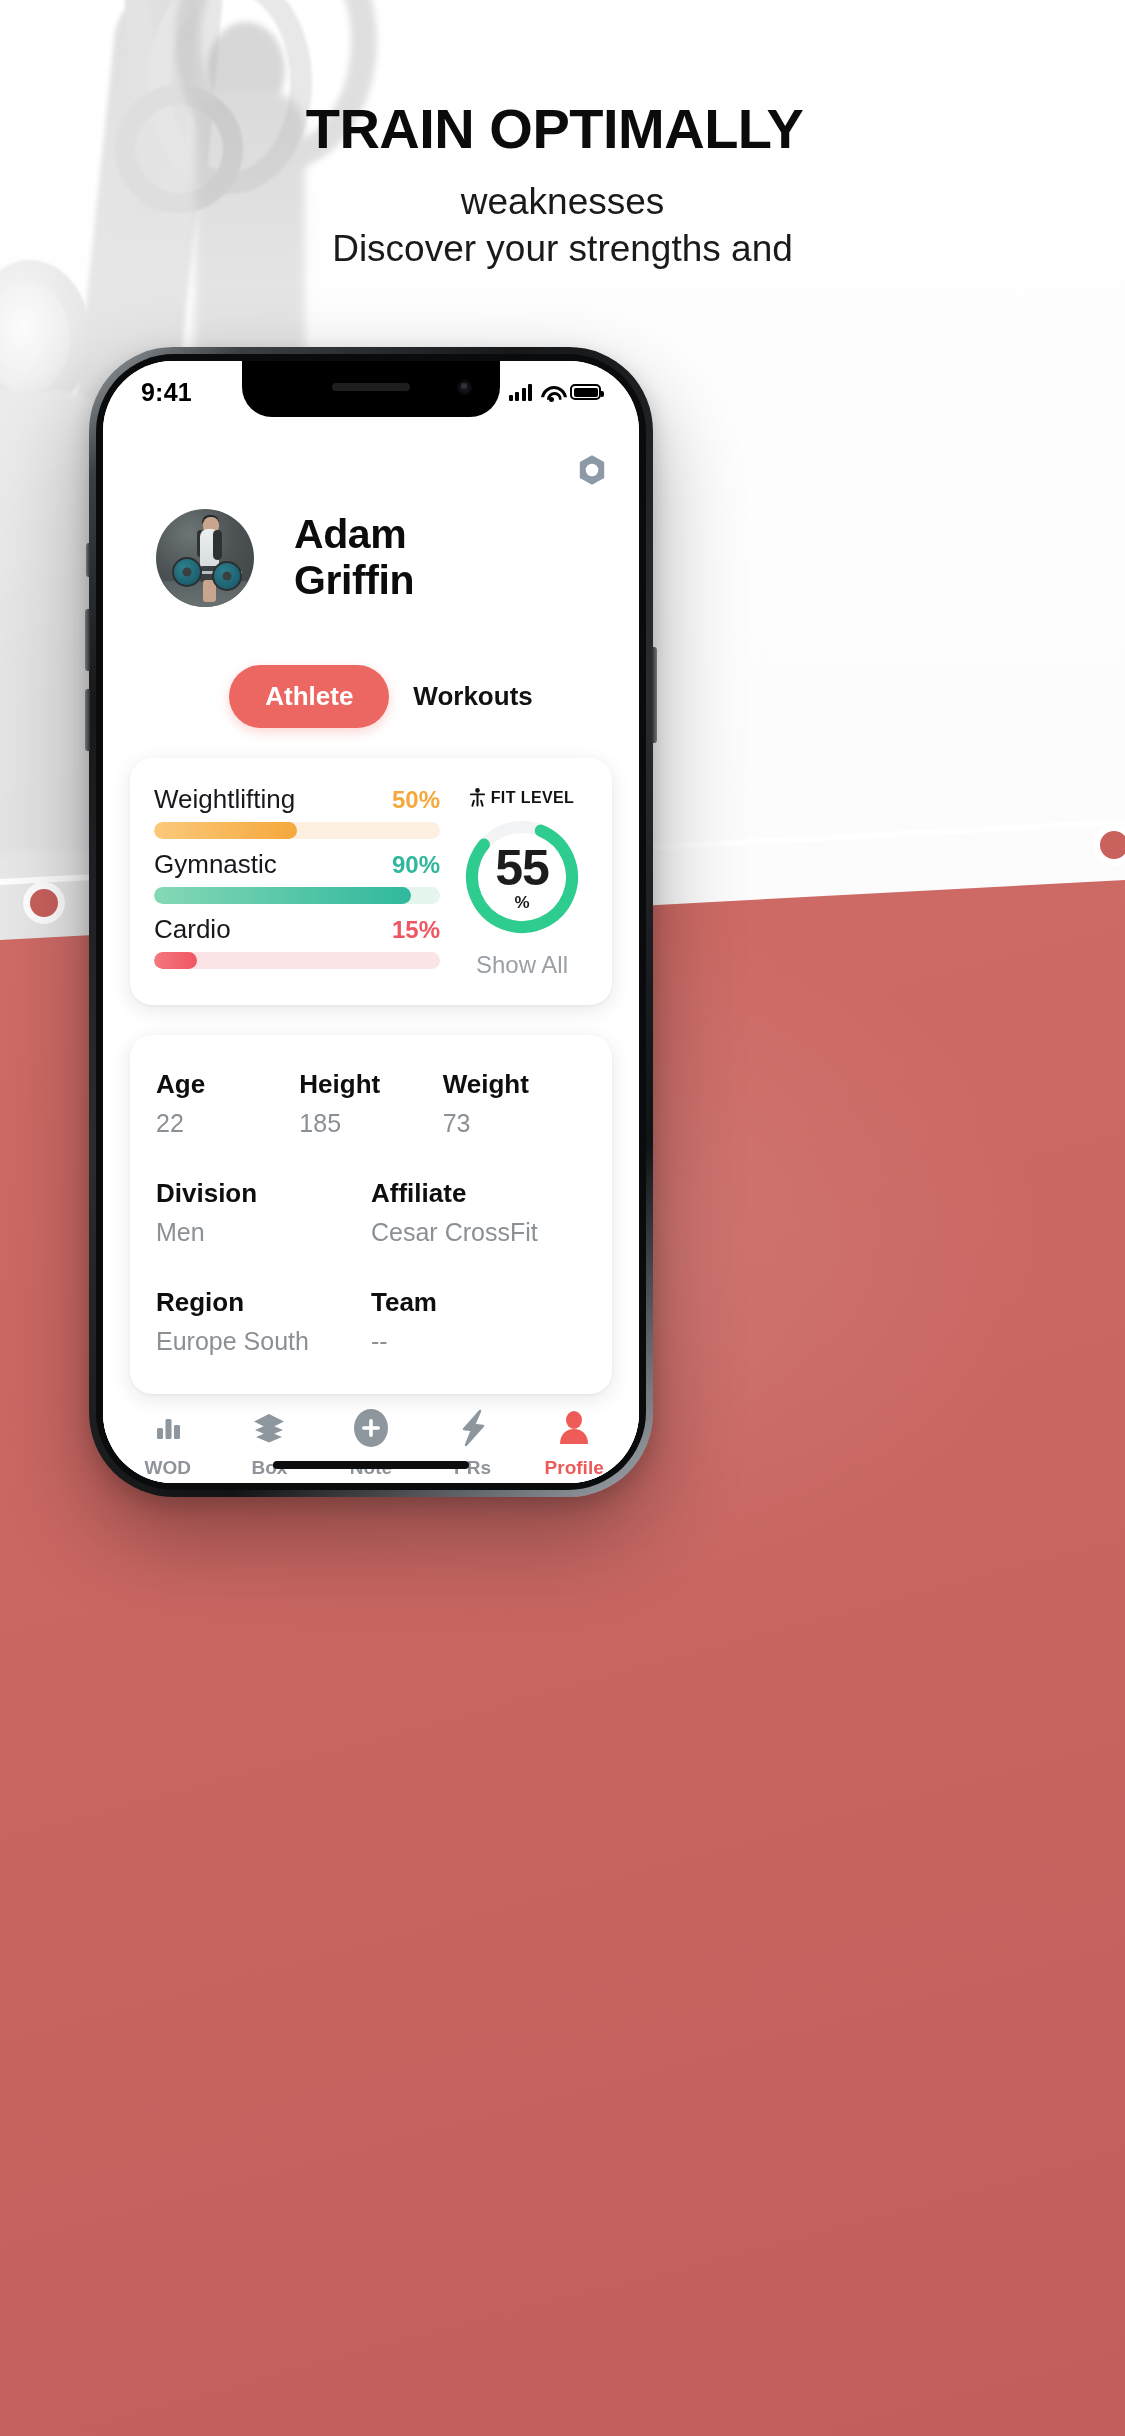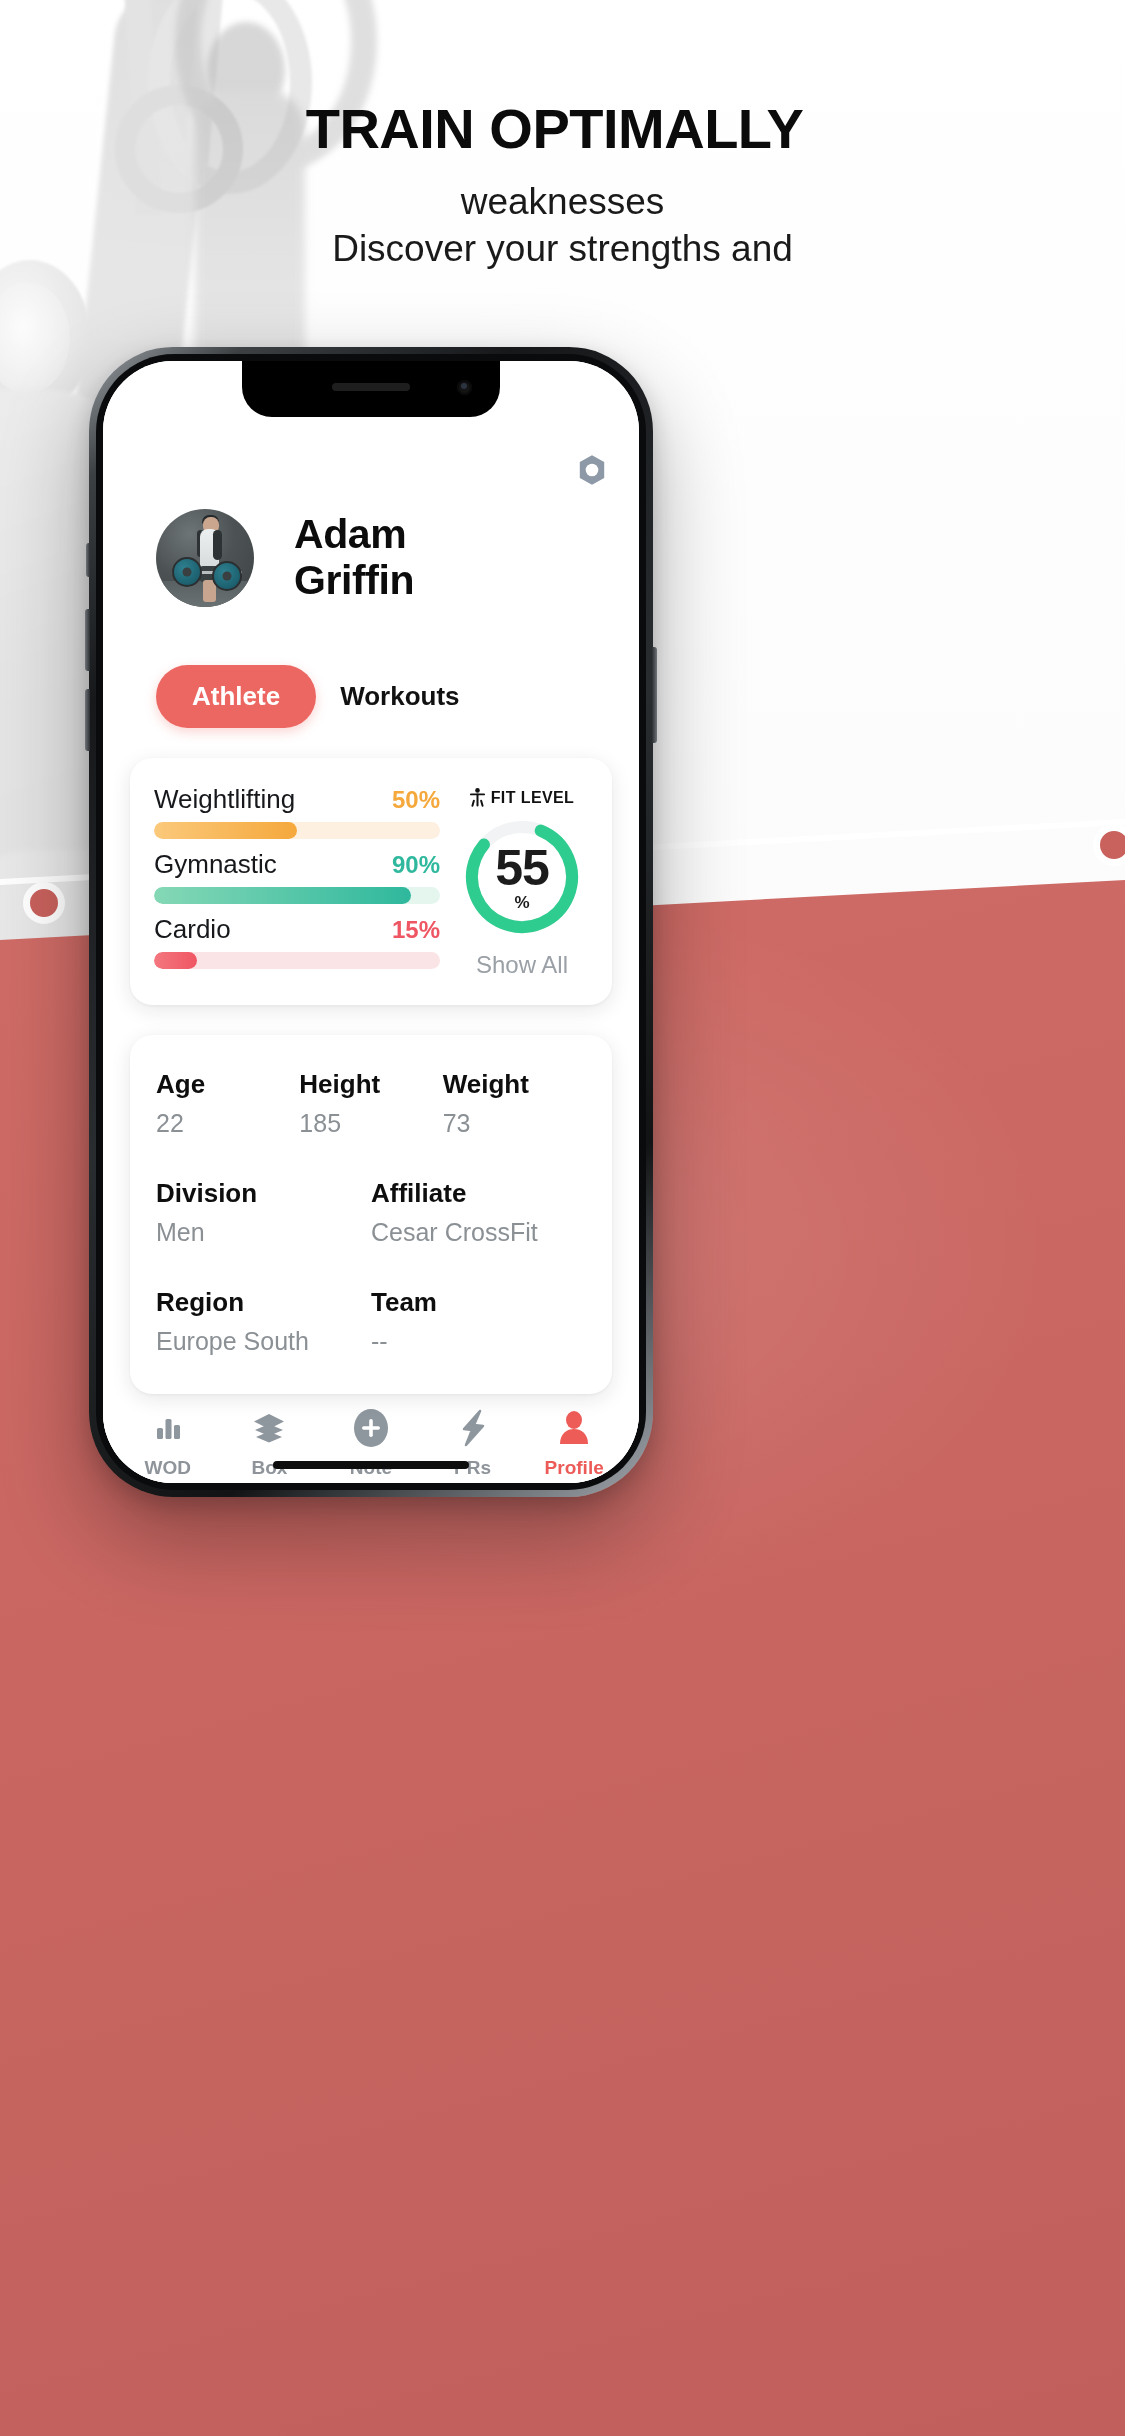--- a/index.html
+++ b/index.html
@@ -498,20 +498,21 @@
     color: #0c0c0c;
     line-height: 1.12;
     letter-spacing: -0.4px;
   }
 
   .tabs {
     display: flex;
     align-items: center;
     gap: 18px;
     padding: 58px 0 0 26px;
+    justify-content: center;
   }
   .tab {
     font-size: 26px;
     font-weight: 700;
     color: #111;
     padding: 16px 6px;
   }
   .tab.active {
     background: #ec6762;
     color: #fff;
@@ -722,20 +723,37 @@
   <div class="btn-power"></div>
   <div class="phone-inner-ring"></div>
 
   <div class="phone-screen">
 
     <div class="notch">
       <div class="speaker"></div>
       <div class="cam"></div>
     </div>
 
+    <div class="statusbar">
+      <div class="sb-time">9:41</div>
+      <div class="sb-right">
+        <div class="sig">
+            <i></i>
+            <i></i>
+            <i></i>
+            <i></i>
+          </div>
+        <div class="wifi">
+            <span class="wifi-dot"></span>
+          </div>
+        <div class="batt">
+            <i></i>
+          </div>
+      </div>
+    </div>
 
     <div class="app">
       <div class="app-body">
 
         <div class="settings-btn">
           <svg class="hex-nut" viewBox="0 0 34 34">
             <path d="M17 2.2 L29.2 9.1 L29.2 24.9 L17 31.8 L4.8 24.9 L4.8 9.1 Z" fill="#8d99a6"></path>
             <circle cx="17" cy="17" r="6.3" fill="#ffffff"></circle>
           </svg>
         </div>

